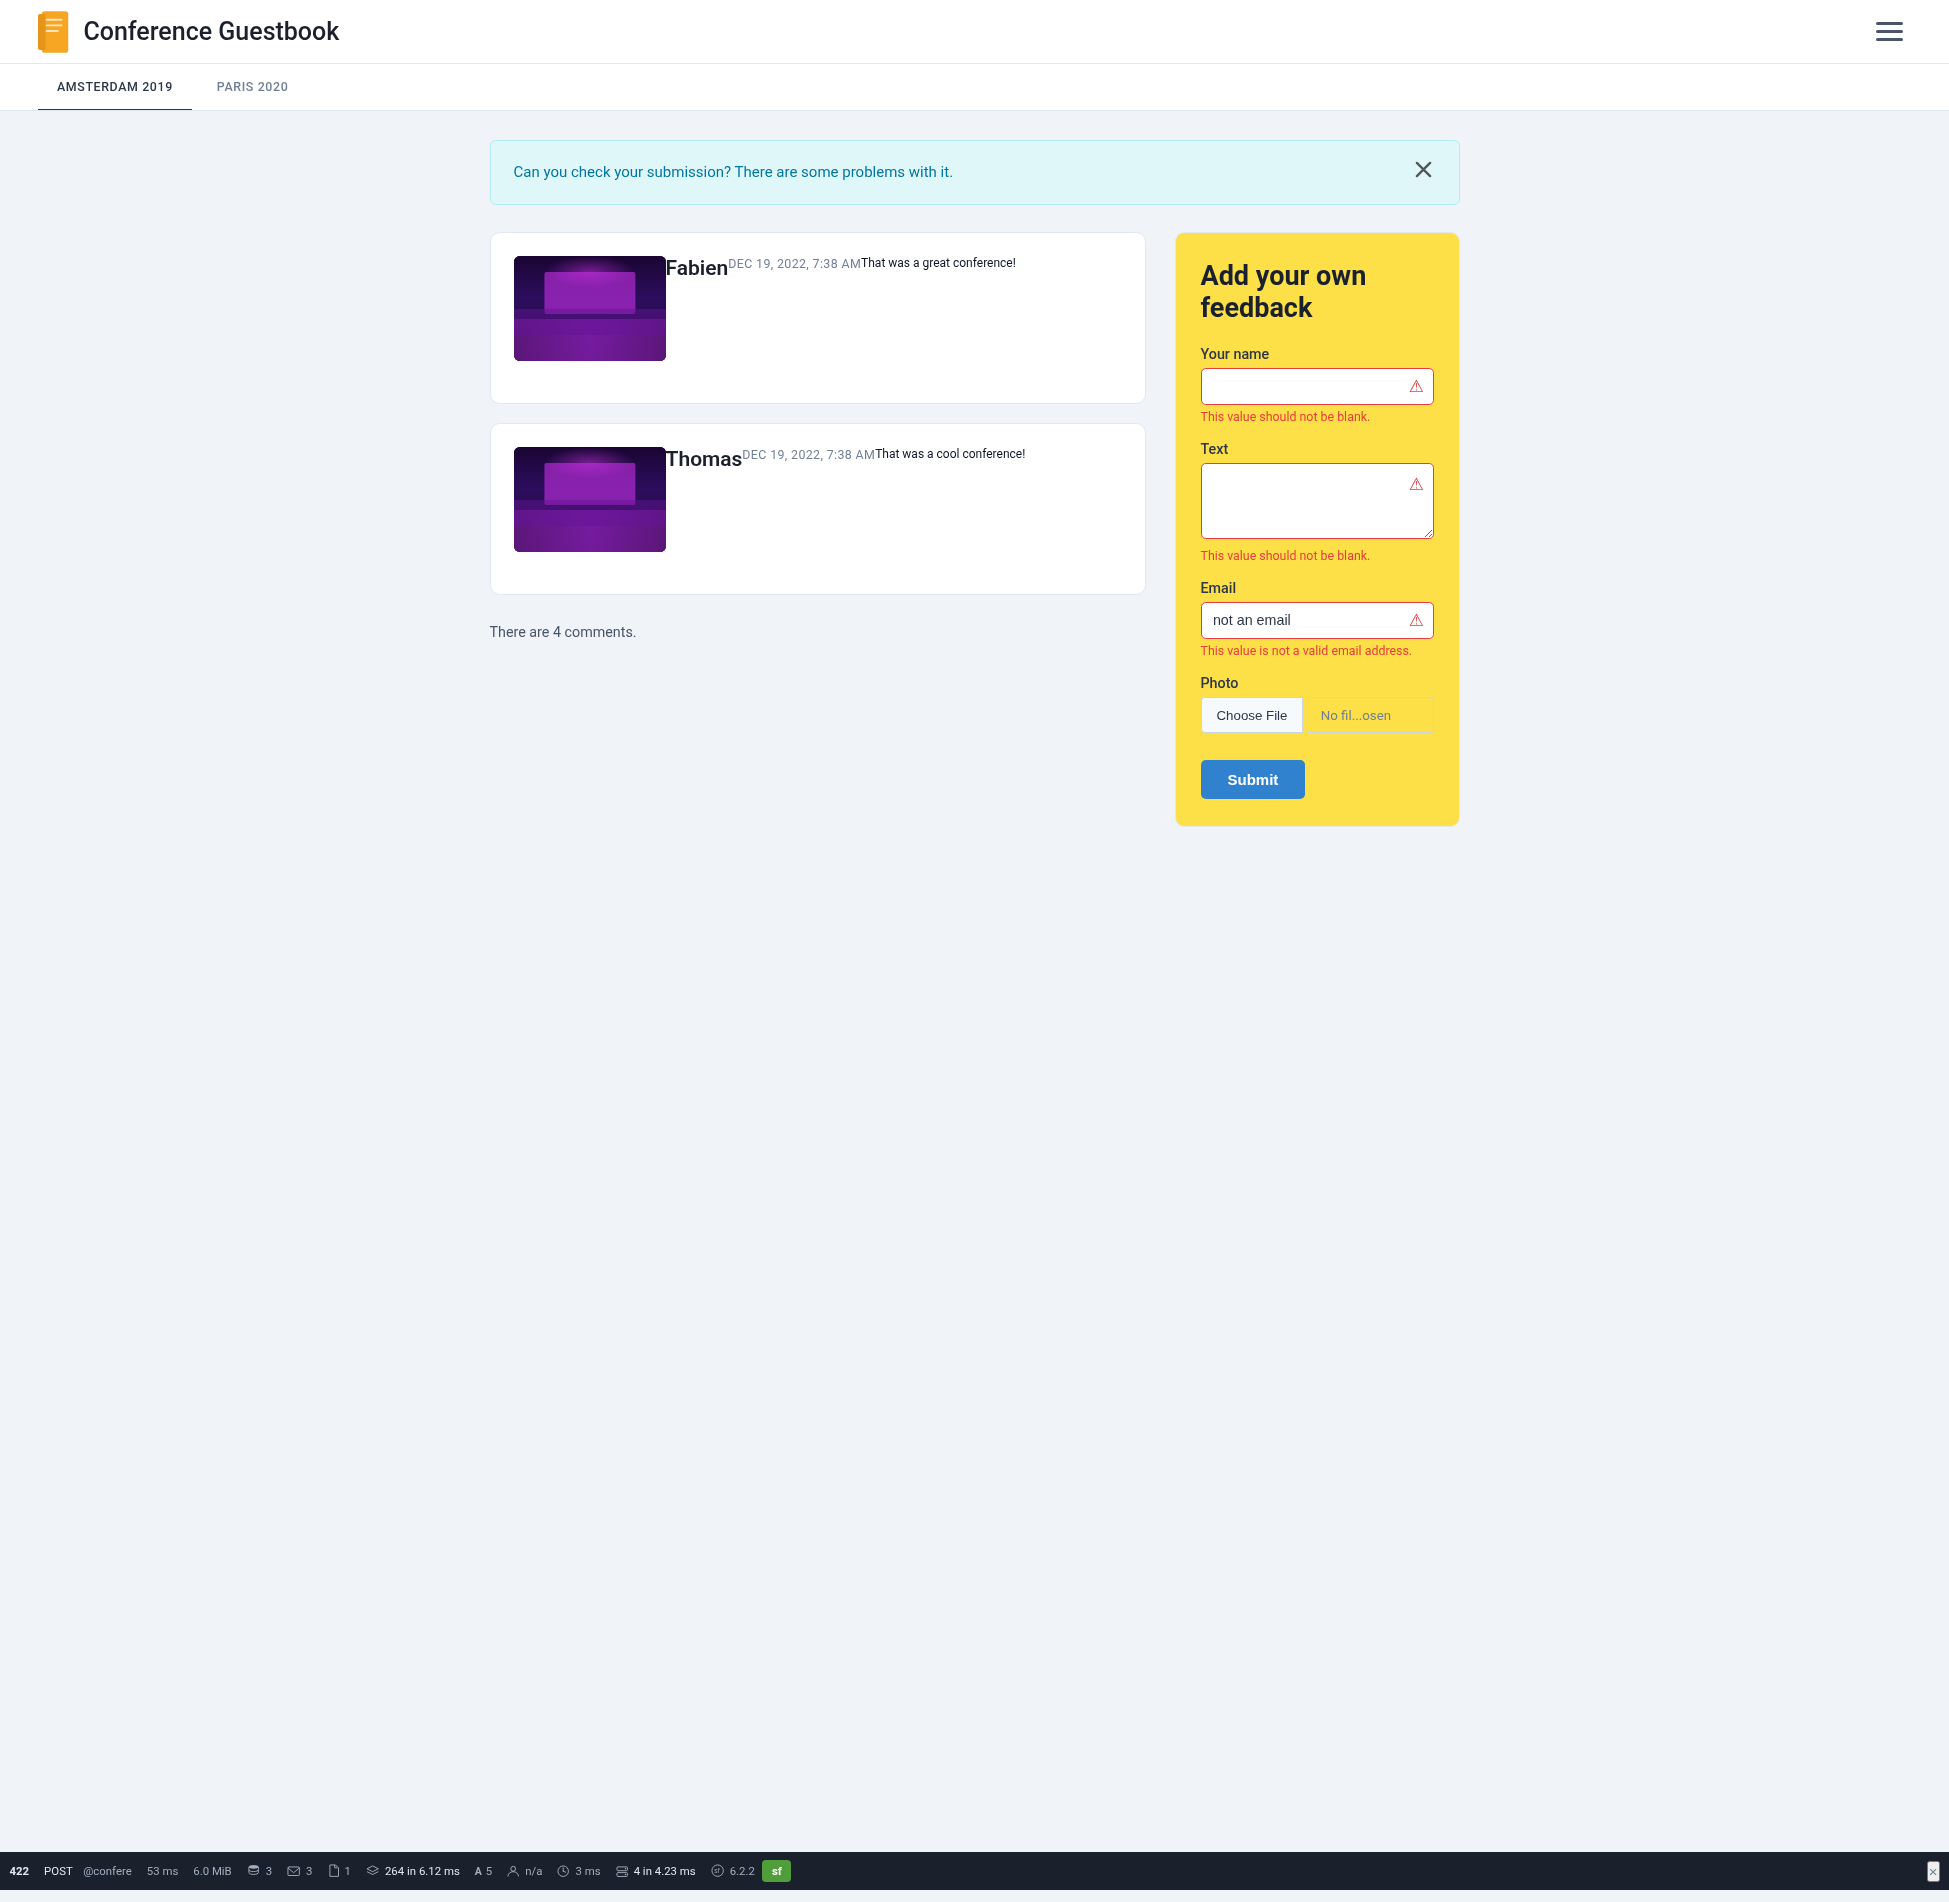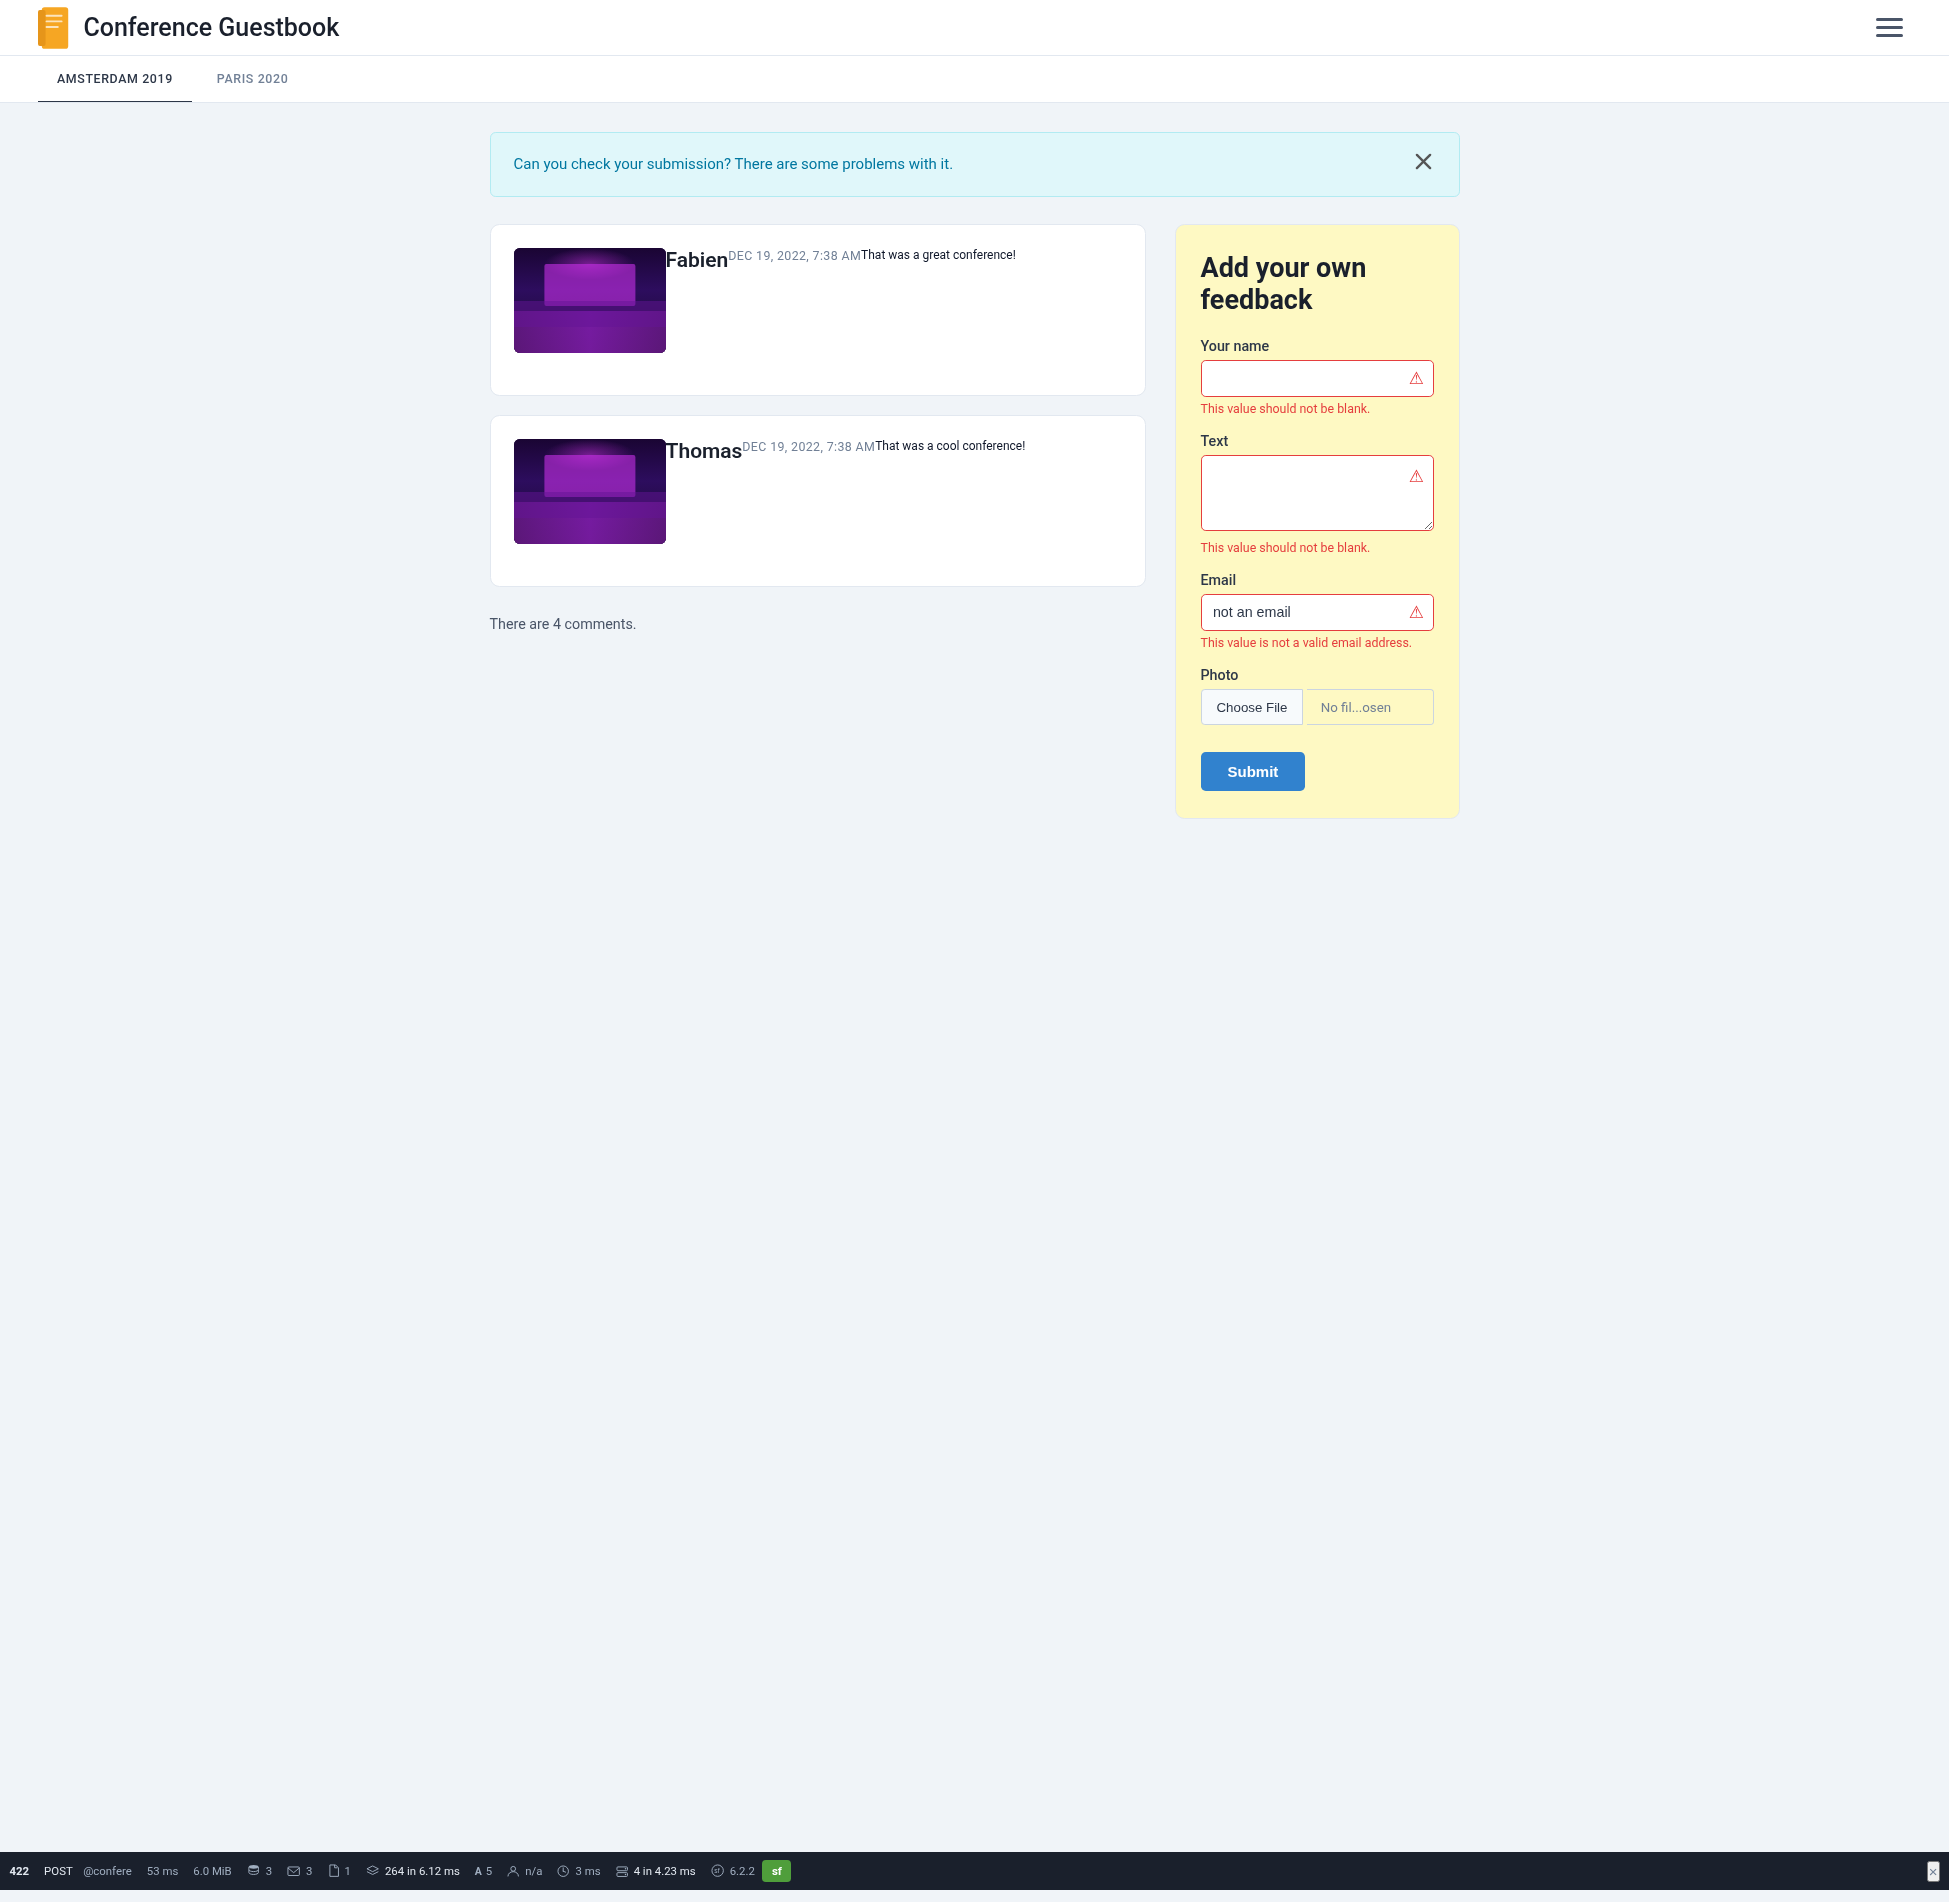--- a/index.html
+++ b/index.html
@@ -12,21 +12,21 @@
     }
 
     
     .header {
       background: #fff;
       border-bottom: 1px solid #e2e8f0;
       padding: 0 38px;
       display: flex;
       align-items: center;
       justify-content: space-between;
-      height: 56px;
+      height: 64px;
     }
     .logo-area {
       display: flex;
       align-items: center;
       gap: 11.4px;
     }
     .logo-icon {
       width: 34px;
       height: 42px;
     }
@@ -219,21 +219,21 @@
       color: #4a5568;
       margin-top: 9.5px;
     }
 
     
     .feedback-col {
       width: 285px;
       min-width: 266px;
     }
     .feedback-card {
-      background: #fef9c3;
+      background: #fde047;
       border: 1px solid #e2e8f0;
       border-radius: 9.5px;
       padding: 27px 25px;
     }
     .feedback-title {
       font-size: 27px;
       font-weight: 700;
       color: #1a202c;
       margin-bottom: 21px;
       line-height: 1.2;

